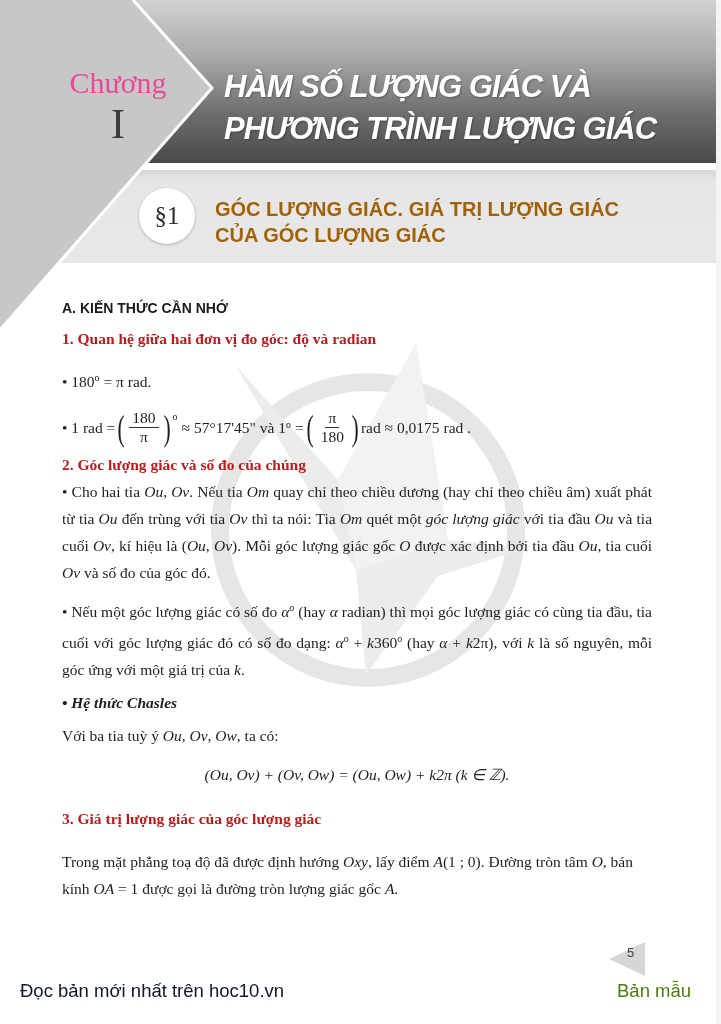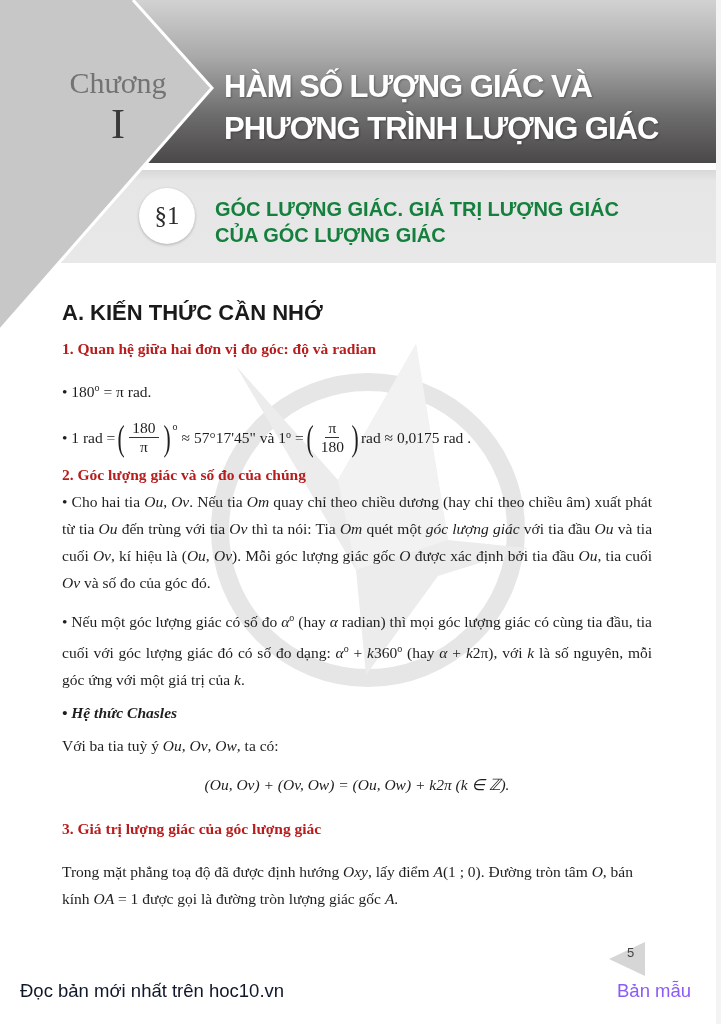--- a/index.html
+++ b/index.html
@@ -14,47 +14,48 @@
     background: linear-gradient(to bottom, #d2d2d2 0%, #a9a9a9 35%, #6e6d6e 70%, #4a4849 100%);
   }
   .chapter-band-edge { left: 716px; top: 0; width: 5px; height: 1024px; background: #f4f4f4; }
   .section-band {
     left: 0; top: 170px; width: 716px; height: 93px;
     background: linear-gradient(to bottom, #d8d8d8 0%, #e6e6e6 12%, #e8e8e8 100%);
   }
   .left-svg { left: 0; top: 0; }
   .chapter-word {
     left: 58px; top: 66px; width: 120px; text-align: center;
-    font-family: "Liberation Serif", serif; font-size: 30px; color: #737373;
+    font-family: "Liberation Serif", serif; font-size: 30px; color: #ec4899;
   }
   .chapter-num {
     left: 58px; top: 100px; width: 120px; text-align: center;
     font-family: "Liberation Serif", serif; font-size: 42px; color: #3a3a3a;
   }
   .chapter-title {
     left: 224px; top: 66px; width: 480px;
     font-family: "Liberation Sans", sans-serif; font-weight: bold; font-size: 31px;
     line-height: 42px; color: #ffffff; letter-spacing: -1px;
     text-shadow: 1px 1px 2px rgba(0,0,0,0.3);
+    font-style: italic;
   }
   .section-circle {
     left: 139px; top: 188px; width: 56px; height: 56px; border-radius: 50%;
     background: #ffffff; box-shadow: 0 1px 3px rgba(0,0,0,0.25);
     display: flex; align-items: center; justify-content: center;
     font-family: "Liberation Serif", serif; font-size: 25px; color: #2b2b2b;
   }
   .section-title {
     left: 215px; top: 196px; width: 480px;
     font-family: "Liberation Sans", sans-serif; font-weight: bold; font-size: 20px;
-    line-height: 26px; color: #15803d;
+    line-height: 26px; color: #a16207;
   }
   .watermark { left: 188px; top: 330px; opacity: 1; }
   .content { left: 62px; top: 300px; width: 590px; }
   .h-a {
-    font-family: "Liberation Sans", sans-serif; font-weight: bold; font-size: 22px;
+    font-family: "Liberation Sans", sans-serif; font-weight: bold; font-size: 14px;
     margin: 0 0 14px 0; color: #1a1a1a;
   }
   .h-sub { font-weight: bold; font-size: 15.5px; margin: 0; color: #b91c1c; }
   p { margin: 0; font-size: 15.5px; line-height: 27px; }
   .just { text-align: justify; }
   .math-line { display: flex; align-items: center; font-size: 15.5px; }
   .frac { display: inline-flex; flex-direction: column; align-items: center; margin: 0 2px; }
   .frac .num { border-bottom: 1px solid #333; padding: 0 3px; line-height: 18px; }
   .frac .den { padding: 0 3px; line-height: 18px; }
   .paren { font-size: 36px; font-weight: 100; line-height: 36px; transform: scaleX(0.6); display: inline-block; }
@@ -65,21 +66,21 @@
   .page-num {
     left: 627px; top: 945px; width: 12px;
     font-family: "Liberation Sans", sans-serif; font-size: 13px; color: #444;
   }
   .footer-left {
     left: 20px; top: 980px;
     font-family: "Liberation Sans", sans-serif; font-size: 18.5px; color: #0f172a;
   }
   .footer-right {
     left: 617px; top: 980px;
-    font-family: "Liberation Sans", sans-serif; font-size: 18.5px; color: #8b5cf6;
+    font-family: "Liberation Sans", sans-serif; font-size: 18.5px; color: #4d7c0f;
   }
 </style>
 </head>
 <body>
 
 <div class="abs chapter-band"></div>
 <div class="abs section-band"></div>
 <div class="abs chapter-band-edge"></div>
 
 <svg class="abs left-svg" width="721" height="340">

